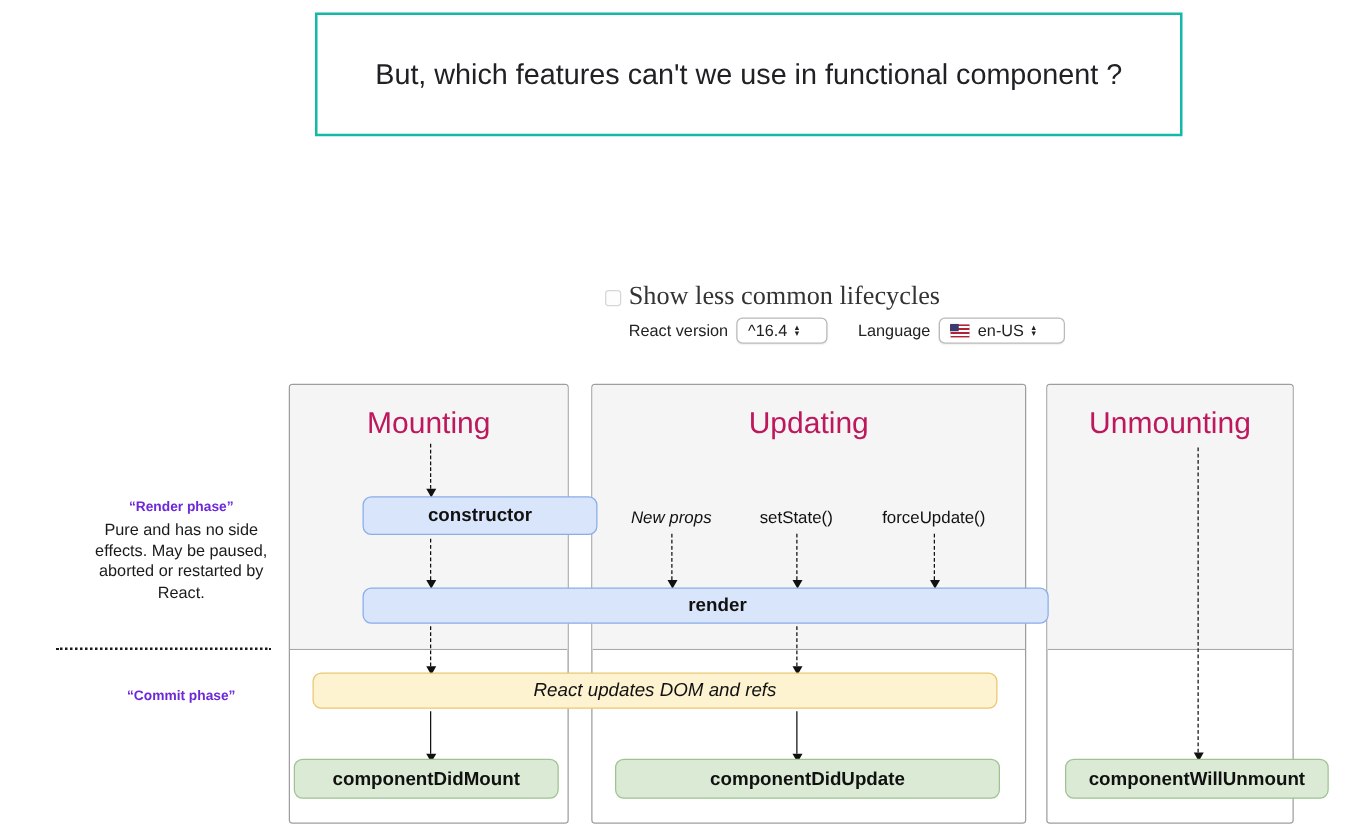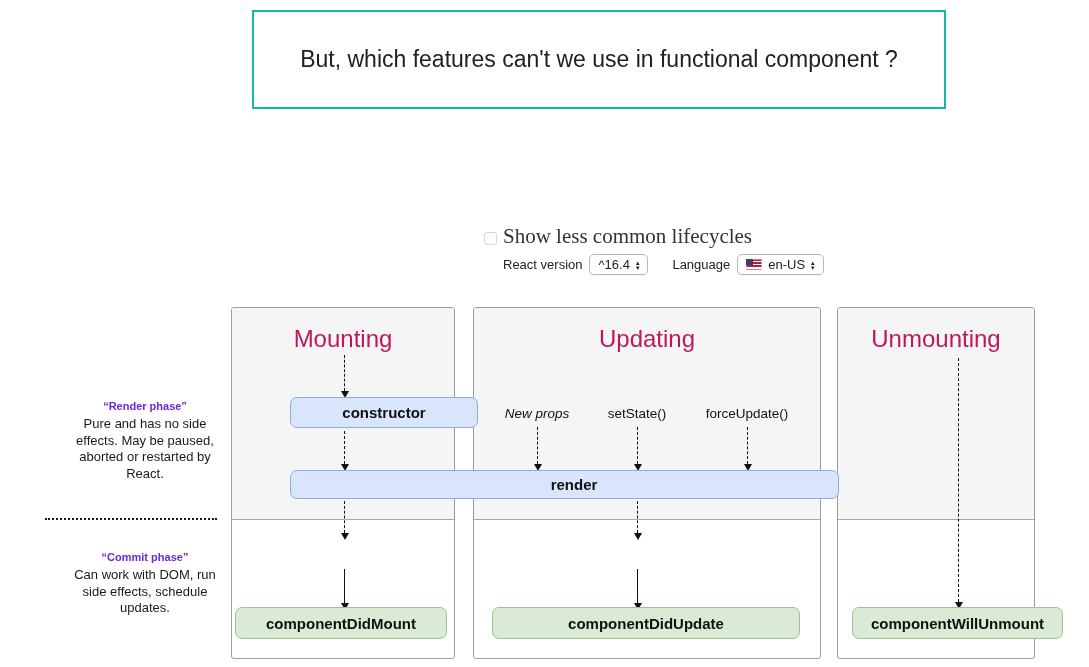--- a/index.html
+++ b/index.html
@@ -11,21 +11,21 @@
   .question-box { position:absolute; left:252px; top:10px; width:694px; height:99px;
     border:2px solid #14b8a6; display:flex; align-items:center; justify-content:center;
     font-size:23px; color:#202124; background:#fff; }
 
   
   .chk-row { position:absolute; left:484px; top:224px; display:flex; align-items:center; gap:6px; }
   .checkbox { width:13px; height:13px; border:1px solid #d6d6d6; border-radius:3px; background:#fdfdfd; margin-top:3px; }
   .chk-label { font-size:21px; color:#333;font-family:Liberation Serif, serif; }
   .ctl-row { position:absolute; left:503px; top:254px; display:flex; align-items:center; gap:7px; font-size:13px; color:#222; }
   .select { display:inline-flex; align-items:center; gap:6px; border:1px solid #b9b9b9; border-radius:5px;
-    background:#fff; height:21px; padding:0 8px 0 8px; box-shadow:0 1px 1px rgba(0,0,0,.06); cursor:default; }
+    background:#fff; height:21px; padding:0 22px 0 8px; box-shadow:0 1px 1px rgba(0,0,0,.06); cursor:default; }
   .spinner { display:flex; flex-direction:column; align-items:center; font-size:7px; line-height:5px; color:#222; }
   .flag { position:relative; width:16px; height:11px; border-radius:1px; overflow:hidden;
     background:repeating-linear-gradient(#b22234 0 1.6px, #fff 1.6px 3.2px); box-shadow:0 0 0 0.5px #ddd inset; }
   .flag::after { content:""; position:absolute; left:0; top:0; width:7px; height:6px; background:#3c3b6e; }
   .gap12 { width:10px; }
 
   
   .col { position:absolute; top:307px; height:352px; background:#fff; border:1px solid #9e9e9e; border-radius:3px; }
   .col .phase-top { height:212px; background:#f5f5f6; border-bottom:1px solid #a8a8a8; border-radius:2px 2px 0 0; }
   .col-title { text-align:center; padding-top:17px; font-size:24px; color:#be185d; }
@@ -94,21 +94,20 @@
     </span>
   </div>
 
   <div class="phase-label" style="top:400px;">
     <div class="phase-title">“Render phase”</div>
     <div class="phase-desc render-desc">Pure and has no side effects. May be paused, aborted or restarted by React.</div>
   </div>
   <div class="phase-divider"></div>
   <div class="phase-label" style="top:551px;">
     <div class="phase-title">“Commit phase”</div>
-    <div class="phase-desc commit-desc">Can work with DOM, run side effects, schedule updates.</div>
   </div>
 
   <div class="col col-mounting">
     <div class="phase-top">
       <div class="col-title">Mounting</div>
     </div>
   </div>
   <div class="col col-updating">
     <div class="phase-top">
       <div class="col-title">Updating</div>
@@ -152,17 +151,18 @@
   <div class="arrow solid" style="left:637px; top:569px; height:34px;">
       <i class="head"></i>
     </div>
 
   <div class="arrow dashed" style="left:958px; top:358px; height:244px;">
       <i class="head"></i>
     </div>
 
   <div class="node blue" style="left:250px; top:397px; width:188px; height:31px;">constructor</div>
   <div class="node blue" style="left:250px; top:470px; width:549px; height:29px;padding-left:19px;">render</div>
+  <div class="node yellow" style="left:250px; top:538px; width:548px; height:29px;">React updates DOM and refs</div>
   <div class="node green" style="left:235px; top:607px; width:212px; height:32px;">componentDidMount</div>
   <div class="node green" style="left:492px; top:607px; width:308px; height:32px;">componentDidUpdate</div>
   <div class="node green" style="left:852px; top:607px; width:211px; height:32px;">componentWillUnmount</div>
 
 </div>
 
 </body></html>

